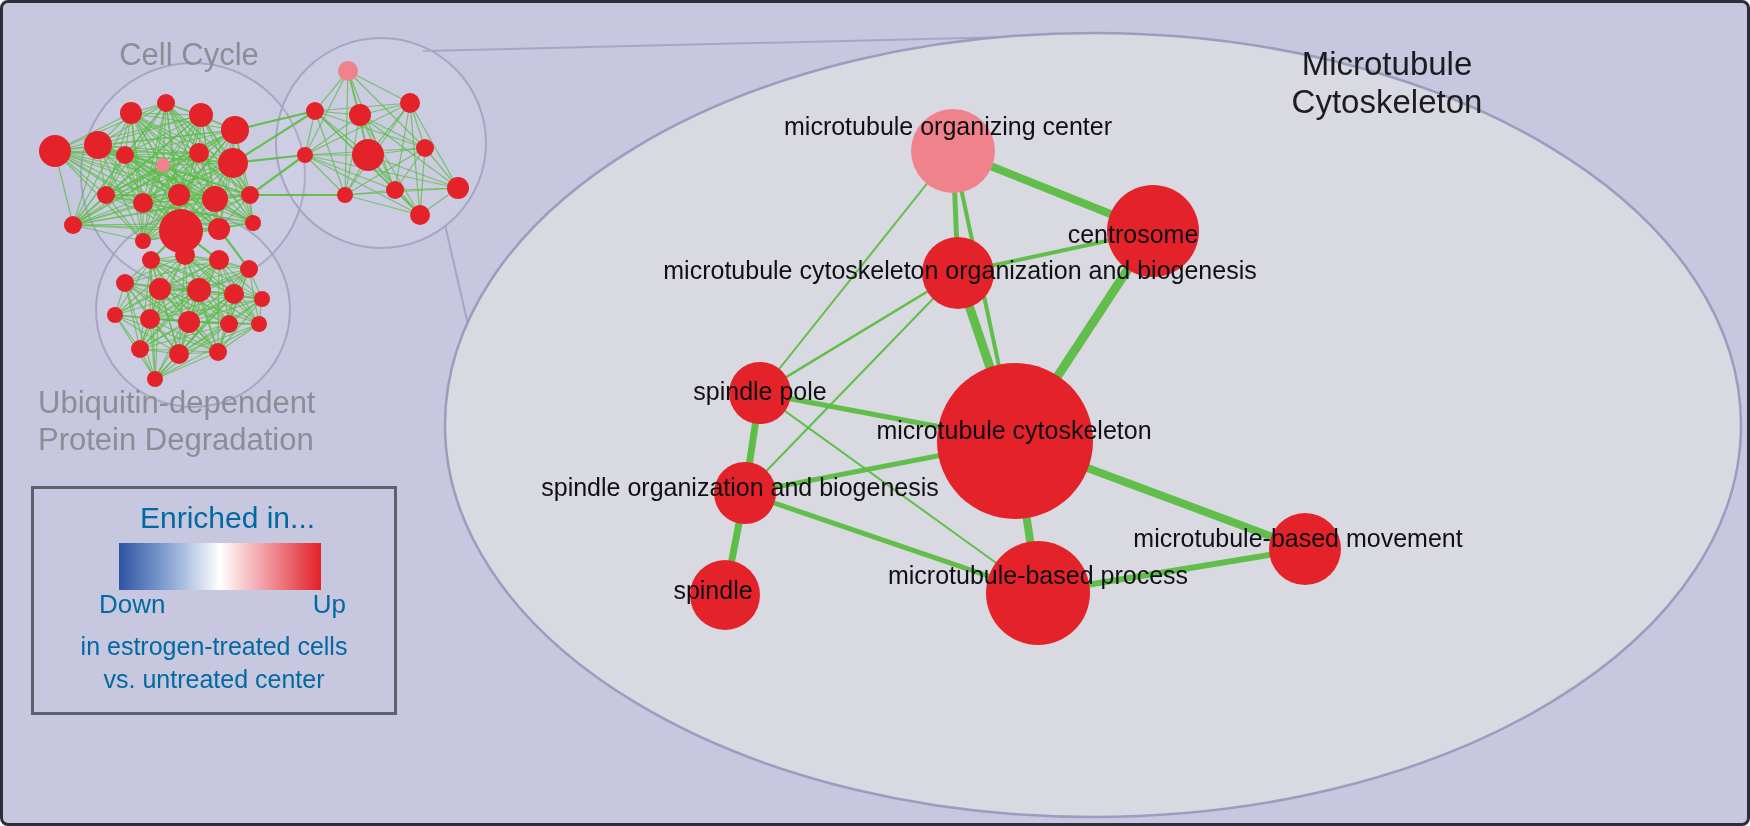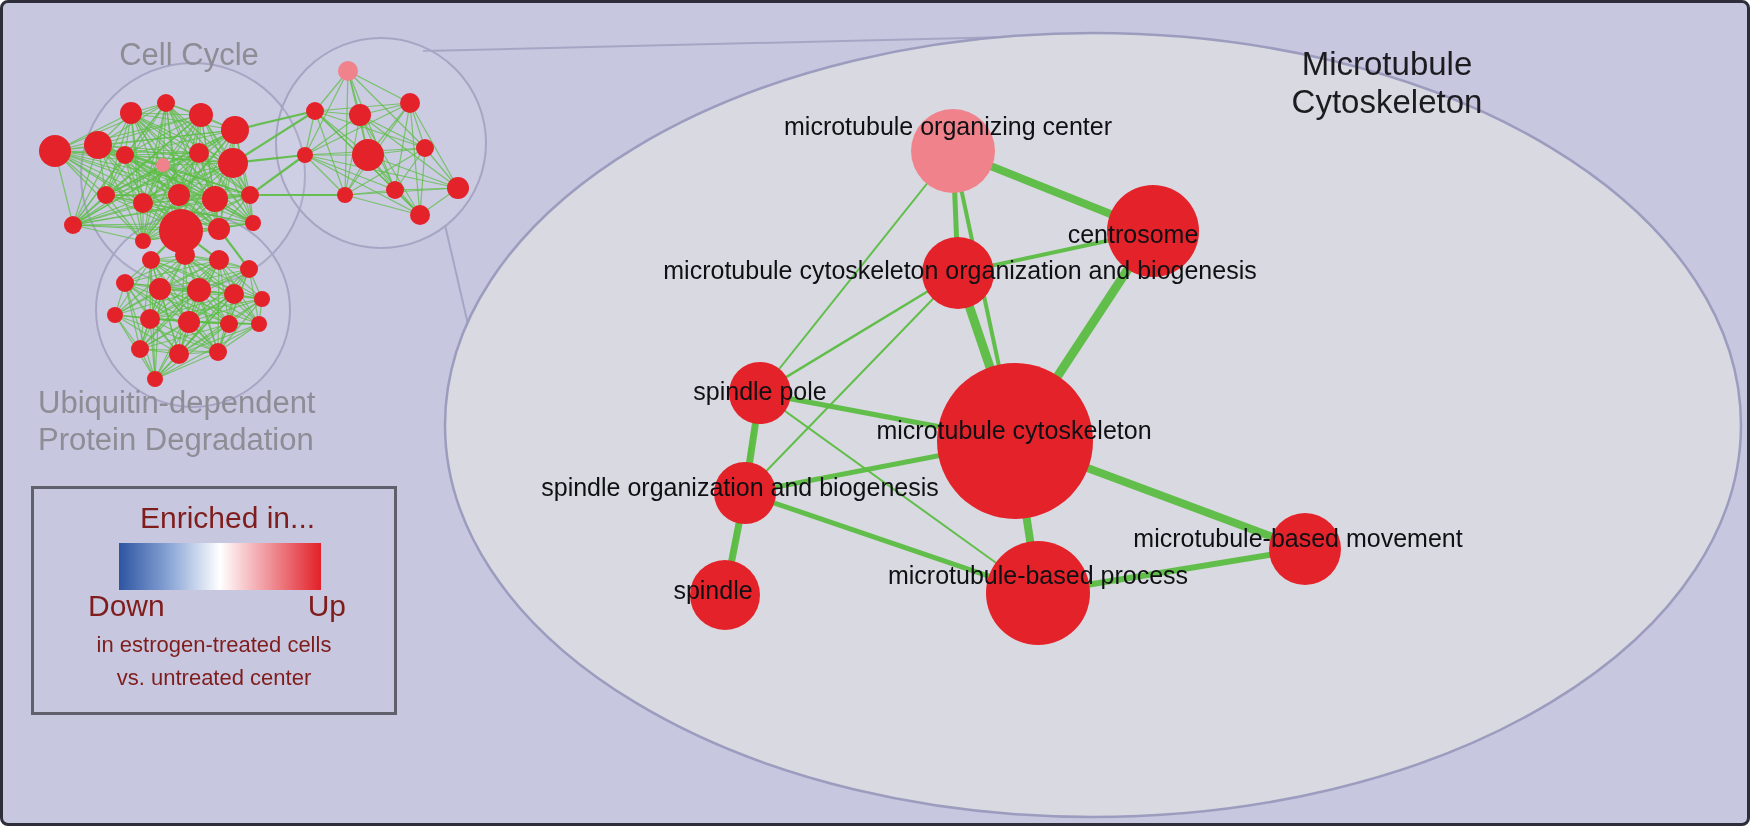--- a/index.html
+++ b/index.html
@@ -21,31 +21,31 @@
   .title-dark { font-size:33px; fill:#1b1b20; font-family:"Liberation Sans", sans-serif; }
   .node-label { font-size:25px; fill:#101014; font-family:"Liberation Sans", sans-serif; }
 
   .legend {
     position:absolute; left:28px; top:483px;
     width:366px; height:229px;
     border:3px solid #60606c;
     background:#c7c7e0;
     box-sizing:border-box;
     text-align:center;
-    color:#7f1d1d;
+    color:#0369a1;
     padding-left:27px;
   }
   .legend-title { margin-top:12px; font-size:30px; }
   .legend-bar { position:absolute; left:85px; top:54px; width:202px; height:47px; }
   .legend-row {
-    position:absolute; top:100px; left:6px; right:0;
+    position:absolute; top:100px; left:17px; right:0;
     display:flex; justify-content:space-between;
-    padding:0 48px; font-size:30px;align-items:flex-end;
+    padding:0 48px; font-size:26px;align-items:flex-end;
   }
-  .legend-note { position:absolute; left:0; right:0; font-size:22px; }
+  .legend-note { position:absolute; left:0; right:0; font-size:25px; }
   .legend-note.note1 { top:143px; }
   .legend-note.note2 { top:176px; }
 </style>
 </head>
 <body>
 
 <div class="figure">
   <svg id="diagram-svg" width="1750" height="826" viewBox="0 0 1750 826">
     <g id="zoom-cone">
       <line class="cone-line" x1="420" y1="48" x2="1005" y2="34"></line>

